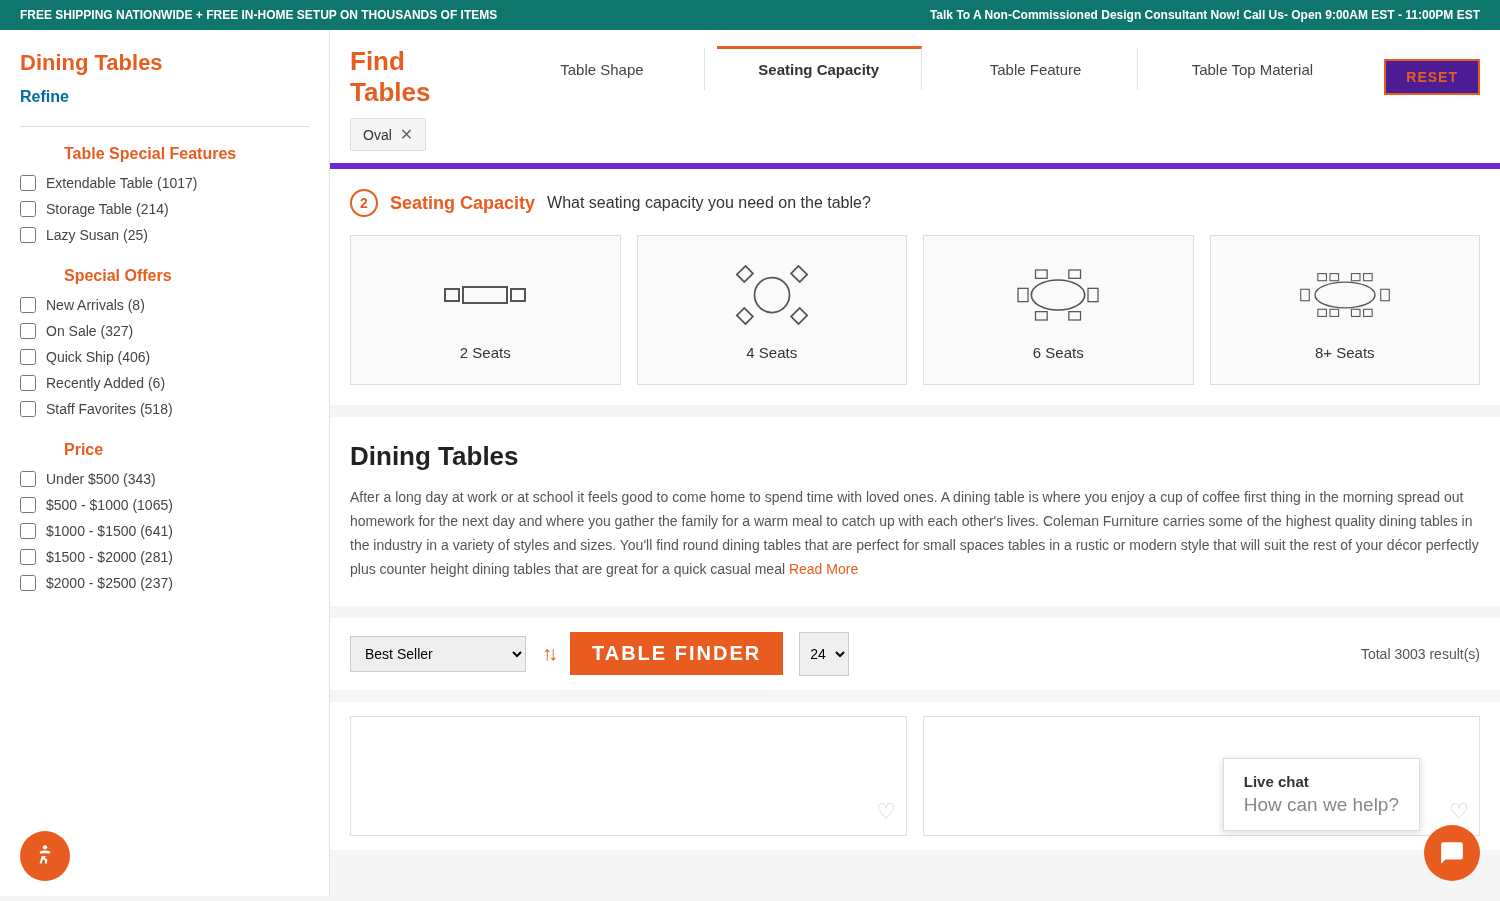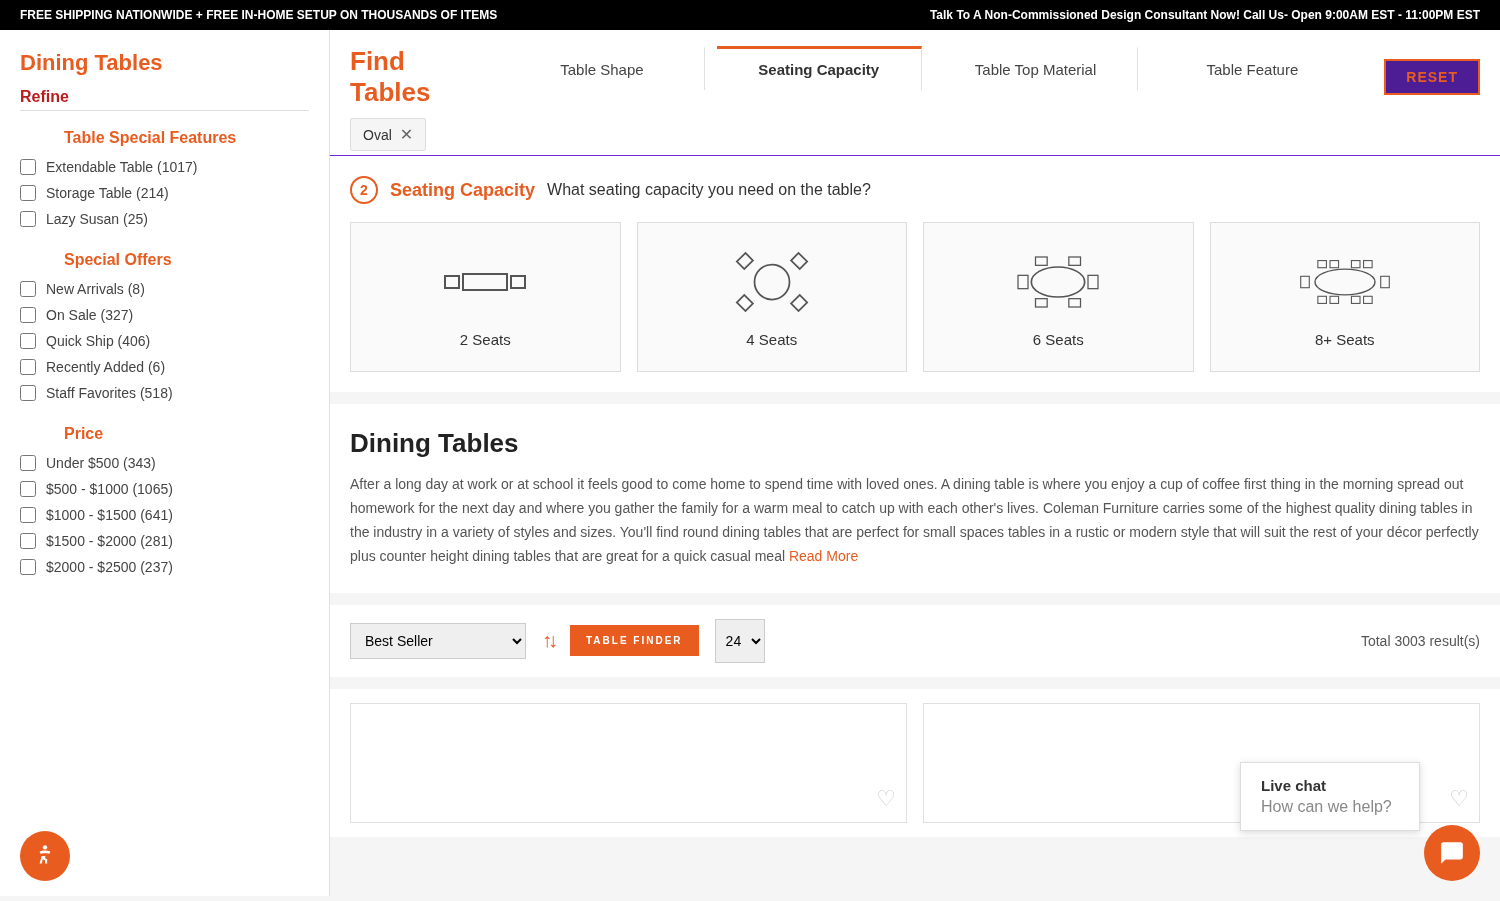--- a/index.html
+++ b/index.html
@@ -1,20 +1,20 @@
 <!DOCTYPE html>
 <html><head>
   <meta charset="utf-8">
   <style>
     * { box-sizing: border-box; margin: 0; padding: 0; }
     body { font-family: Arial, sans-serif; font-size: 14px; color: #333; background: #f5f5f5; }
 
     
     .top-banner {
-      background: #000000;
+      background: #0f766e;
       color: white;
       display: flex;
       justify-content: space-between;
       padding: 8px 20px;
       font-size: 12px;
       font-weight: bold;
       text-align: right;
     }
 
     
@@ -35,22 +35,22 @@
     .sidebar-title {
       color: #e85c20;
       font-size: 22px;
       font-weight: bold;
       margin-bottom: 12px;
     }
 
     .sidebar-refine {
       font-size: 16px;
       font-weight: bold;
-      color: #b91c1c;
-      padding-bottom: 4px;
+      color: #0369a1;
+      padding-bottom: 20px;
       border-bottom: 1px solid #ddd;
       margin-bottom: 18px;
     }
 
     .filter-section-title {
       color: #e85c20;
       font-size: 16px;
       font-weight: bold;
       margin-bottom: 12px;
       margin-left: 44px;
@@ -101,22 +101,22 @@
     
     .content {
       flex: 1;
       background: #f5f5f5;
       padding: 0;
     }
 
     
     .finder-header {
       background: #fff;
-      padding: 16px 20px 4px 20px;
-      border-bottom: 1px solid #6d28d9;
+      padding: 16px 20px 12px 20px;
+      border-bottom: 6px solid #6d28d9;
     }
 
     .finder-top-row {
       display: flex;
       align-items: flex-start;
       gap: 30px;
     }
 
     .find-tables-title {
       color: #e85c20;
@@ -306,22 +306,22 @@
       font-size: 20px;
       color: #e85c20;
       cursor: pointer;
       letter-spacing: -4px;
     }
 
     .table-finder-btn {
       background: #e85c20;
       color: white;
       border: none;
-      padding: 10px 16px;
-      font-size: 10px;
+      padding: 10px 22px;
+      font-size: 20px;
       font-weight: bold;
       letter-spacing: 2px;
       cursor: pointer;
     }
 
     .per-page-select {
       padding: 12px 6px;
       border: 1px solid #ccc;
       font-size: 14px;
       cursor: pointer;
@@ -376,21 +376,21 @@
     }
 
     .live-chat-title {
       font-size: 15px;
       font-weight: bold;
       color: #333;
       margin-bottom: 4px;
     }
 
     .live-chat-sub {
-      font-size: 16px;
+      font-size: 19px;
       color: #888;
     }
 
     .chat-btn {
       position: fixed;
       bottom: 20px;
       right: 20px;
       width: 56px;
       height: 56px;
       background: #e85c20;
@@ -488,22 +488,22 @@
     <div class="finder-header">
       <div class="finder-top-row">
         <div class="find-tables-title">
           <span>Find</span><br>
           <span>Tables</span>
         </div>
 
         <div class="finder-tabs">
           <div class="finder-tab">Table Shape</div>
           <div class="finder-tab active">Seating Capacity</div>
+          <div class="finder-tab">Table Feature</div>
           <div class="finder-tab">Table Top Material</div>
-          <div class="finder-tab">Table Feature</div>
         </div>
 
         <button class="reset-btn">RESET</button>
       </div>
 
       <div class="filter-pills">
         <div class="filter-pill">
           <span>Oval</span>
           <span class="remove">✕</span>
         </div>

